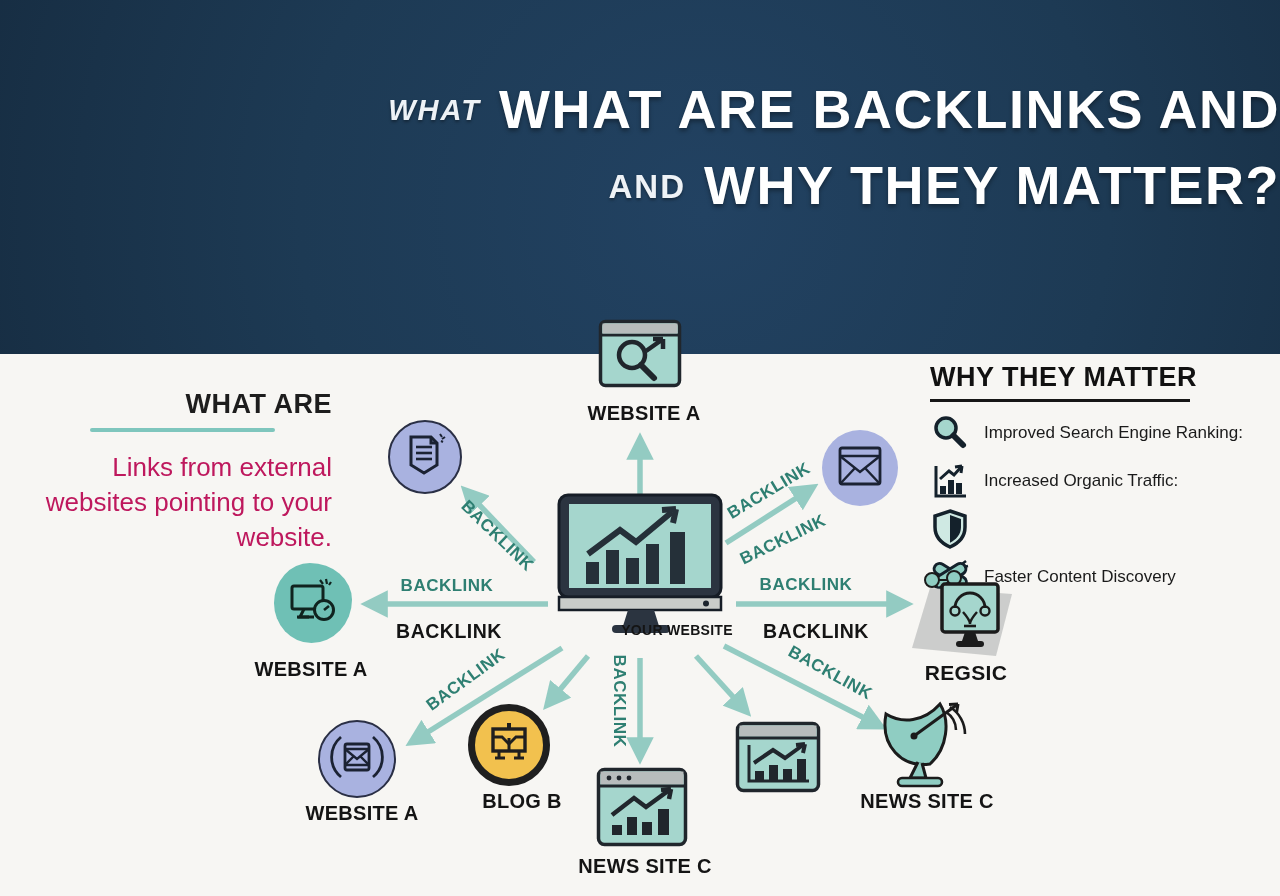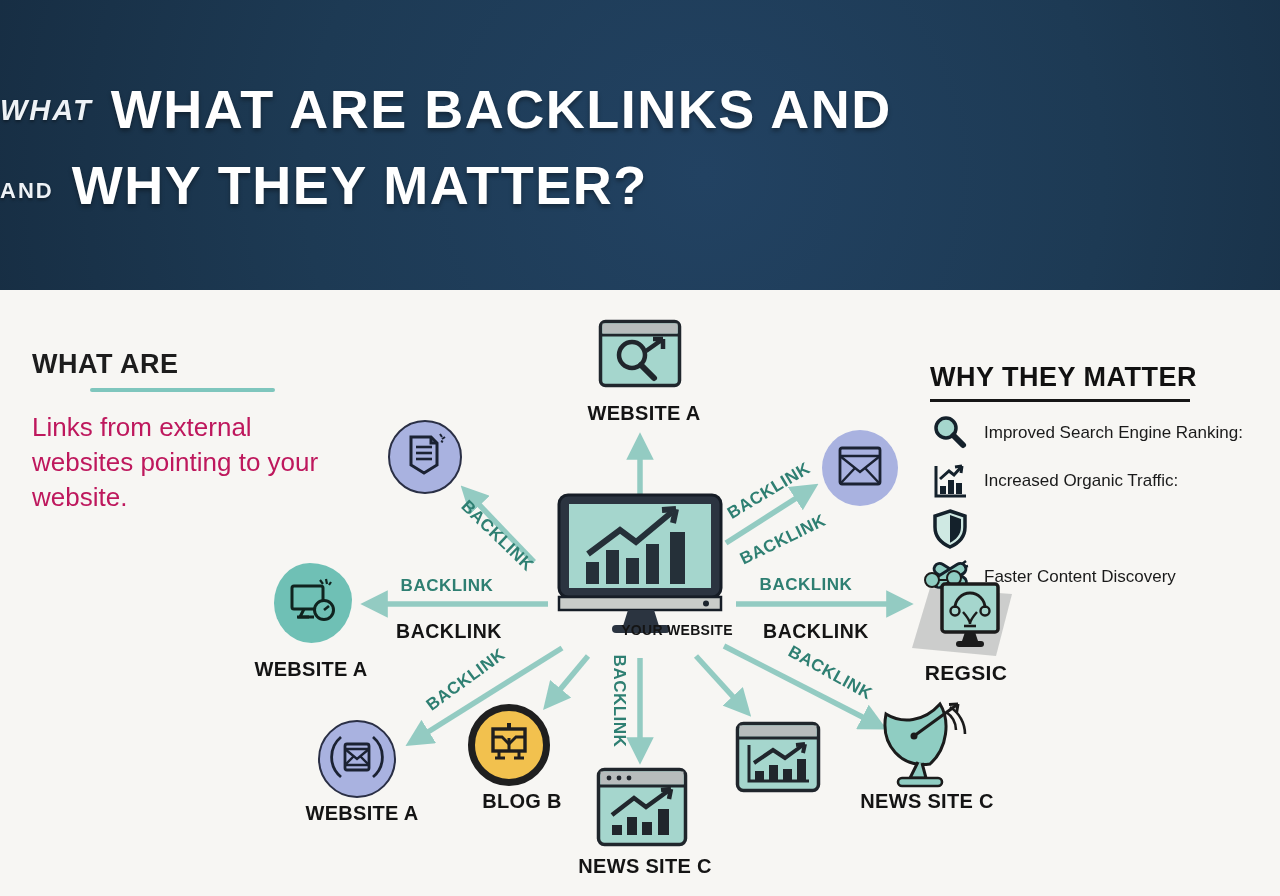--- a/index.html
+++ b/index.html
@@ -3,39 +3,39 @@
 <meta charset="utf-8">
 <style>
   html,body{margin:0;padding:0;}
   body{
     width:1280px;height:896px;position:relative;overflow:hidden;
     font-family:"Liberation Sans", sans-serif;
     background:#f7f6f3;
   }
   
   .header{
-    position:absolute;left:0;top:0;width:1280px;height:290px;
+    position:absolute;left:0;top:0;width:1280px;height:354px;
     background:radial-gradient(circle at 55% 60%, #224262 0%, #1d3a54 55%, #152a3e 115%);
-    color:#fff;text-align:left;
+    color:#fff;text-align:right;
   }
   .header-line{white-space:nowrap;}
   .header-line1{margin-top:78px;}
   .header-line2{margin-top:14px;}
   .hdr-small{
     font-size:29px;font-weight:bold;font-style:italic;letter-spacing:2px;
     color:#eef2f6;vertical-align:8px;margin-right:18px;
     text-shadow:0 2px 3px rgba(0,0,0,.35);
   }
-  .hdr-small2{font-style:normal;font-size:22px;vertical-align:6px;}
+  .hdr-small2{font-style:normal;font-size:33px;vertical-align:6px;}
   .hdr-large{
     font-size:54px;font-weight:bold;letter-spacing:1.5px;
     text-shadow:0 3px 4px rgba(0,0,0,.35);
   }
   
-  .what-panel{position:absolute;left:32px;top:348px;width:300px;text-align:left;}
+  .what-panel{position:absolute;left:32px;top:388px;width:300px;text-align:right;}
   .what-title{font-size:27px;font-weight:bold;color:#1d1d1d;line-height:1.2;letter-spacing:.5px;}
   .what-underline{width:185px;height:4px;background:#7fc6bd;margin:8px auto 0 auto;border-radius:2px;}
   .what-desc{margin-top:18px;font-size:26px;color:#be185d;line-height:1.33;}
   
   .why-panel{position:absolute;left:930px;top:362px;width:330px;}
   .why-title{font-size:27px;font-weight:bold;color:#111;letter-spacing:.5px;}
   .why-underline{width:260px;height:3px;background:#161616;margin-top:6px;}
   .why-list{margin-top:12px;display:flex;flex-direction:column;gap:10px;}
   .why-item{display:flex;align-items:center;gap:14px;height:38px;}
   .why-icon{width:40px;height:40px;flex:0 0 40px;display:flex;align-items:center;justify-content:center;}

